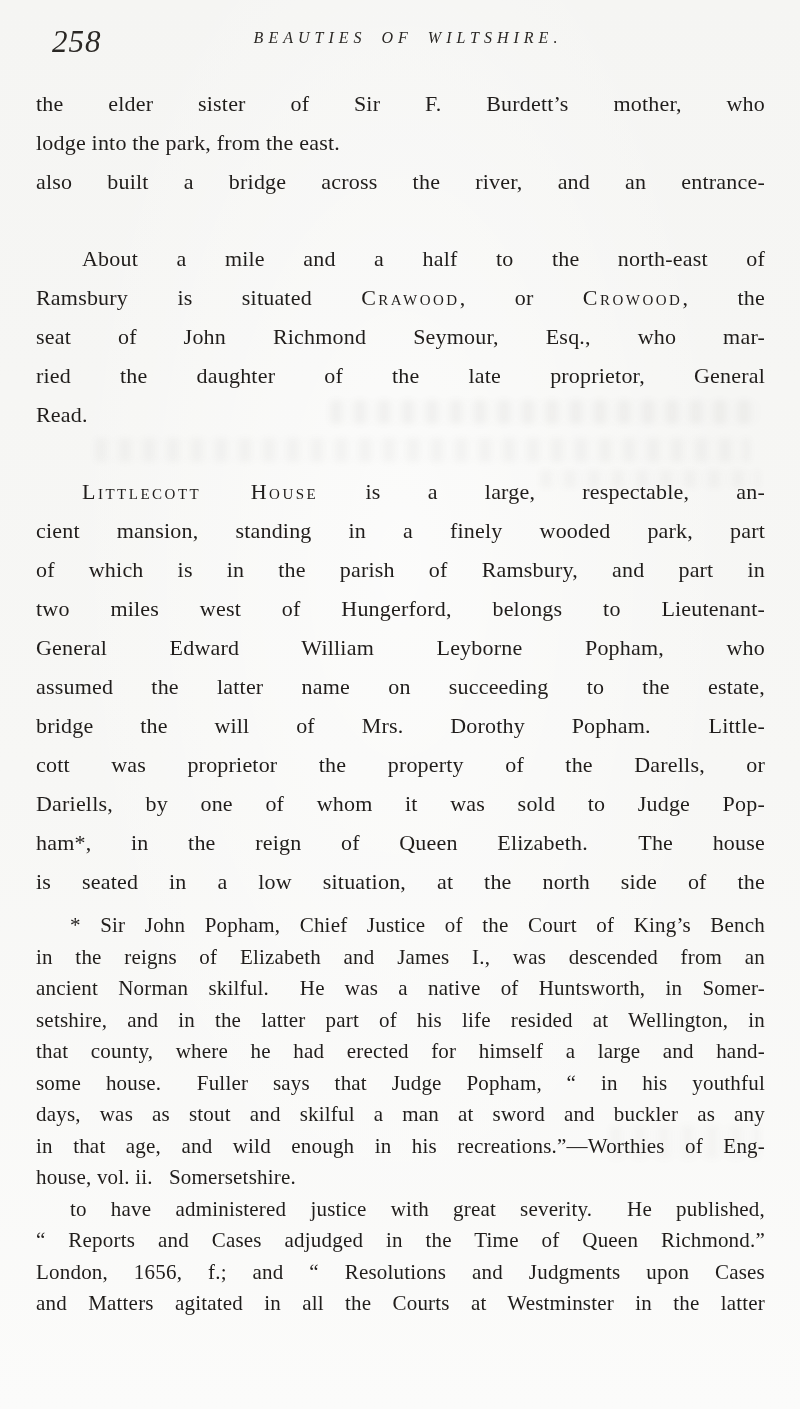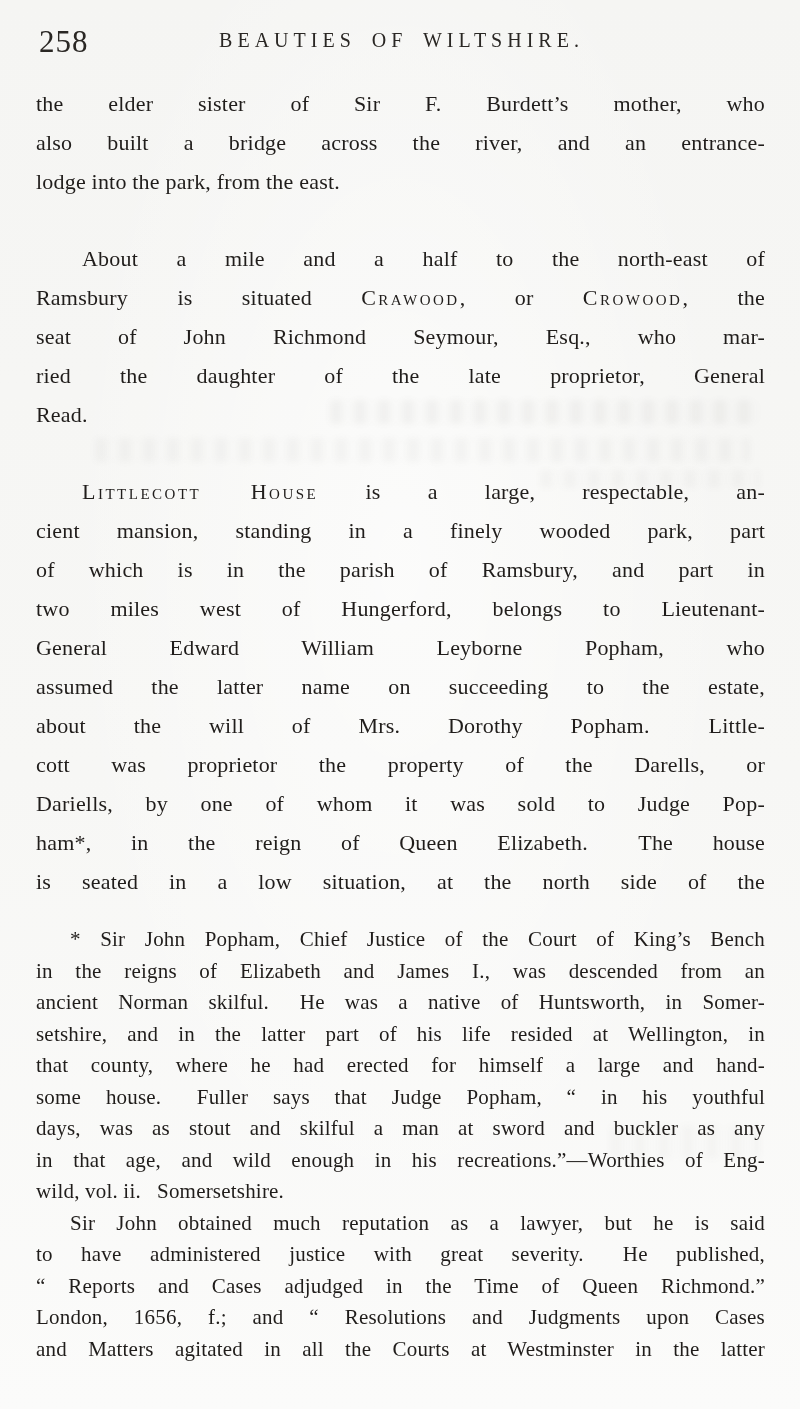--- a/index.html
+++ b/index.html
@@ -23,44 +23,45 @@
     background: repeating-linear-gradient(90deg,
       rgba(110,108,104,0.35) 0px, rgba(110,108,104,0.35) 12px,
       rgba(110,108,104,0.05) 12px, rgba(110,108,104,0.05) 24px);
     filter: blur(3px);
     opacity: 0.18;
     border-radius: 3px;
     pointer-events: none;
   }
   .header {
     position: absolute;
-    top: 24px; left: 39px; right: 36px;
+    top: 24px; left: 52px; right: 36px;
     height: 34px;
+    font-style: italic;
   }
   .pagenum {
     position: absolute; left: 0; top: 0;
     font-size: 31px; letter-spacing: 1px;
     color: #2a2724;
   }
   .running {
     position: absolute; left: 0; right: 0; top: 5px;
     text-align: center;
-    font-size: 20px;
+    font-size: 16px;
     letter-spacing: 5px;
     word-spacing: 6px;
     color: #2a2724;
   }
   .textcol {
     position: absolute;
     left: 36px; right: 35px;
     top: 84px;
   }
   .main { font-size: 22px; line-height: 39px; }
   .main .para + .para { margin-top: 38px; }
-  .footnote { font-size: 21px; line-height: 31.5px; margin-top: 23px; }
+  .footnote { font-size: 21px; line-height: 31.5px; margin-top: 9px; }
   .line {
     text-align: justify;
     text-align-last: justify;
     white-space: normal;
     letter-spacing: 0.2px;
   }
   .line.flush-left { text-align-last: left; }
   .main .para.indent .line:first-child { text-indent: 46px; }
   .footnote .para.indent .line:first-child { text-indent: 34px; }
   .sc { font-variant: small-caps; letter-spacing: 2.5px; }
@@ -77,58 +78,57 @@
 
   <div class="header">
     <span class="pagenum">258</span>
     <span class="running">BEAUTIES OF WILTSHIRE.</span>
   </div>
 
   <div class="textcol">
     <div class="main" id="main-paras">
         <div class="para">
           <div class="line">the elder sister of Sir F. Burdett’s mother, who</div>
+          <div class="line flush-left">lodge into the park, from the east.</div>
           <div class="line">also built a bridge across the river, and an entrance-</div>
-          <div class="line flush-left">lodge into the park, from the east.</div>
         </div>
         <div class="para indent">
           <div class="line">About a mile and a half to the north-east of</div>
           <div class="line">Ramsbury is situated <span class="sc">Crawood</span>, or <span class="sc">Crowood</span>, the</div>
           <div class="line">seat of John Richmond Seymour, Esq., who mar-</div>
           <div class="line">ried the daughter of the late proprietor, General</div>
           <div class="line flush-left">Read.</div>
         </div>
         <div class="para indent">
           <div class="line"><span class="sc">Littlecott House</span> is a large, respectable, an-</div>
           <div class="line">cient mansion, standing in a finely wooded park, part</div>
           <div class="line">of which is in the parish of Ramsbury, and part in</div>
           <div class="line">two miles west of Hungerford, belongs to Lieutenant-</div>
           <div class="line">General Edward William Leyborne Popham, who</div>
           <div class="line">assumed the latter name on succeeding to the estate,</div>
-          <div class="line">about the will of Mrs. Dorothy Popham.  Little-</div>
+          <div class="line">bridge the will of Mrs. Dorothy Popham.  Little-</div>
           <div class="line">cott was proprietor the property of the Darells, or</div>
           <div class="line">Dariells, by one of whom it was sold to Judge Pop-</div>
           <div class="line">ham*, in the reign of Queen Elizabeth.  The house</div>
           <div class="line">is seated in a low situation, at the north side of the</div>
         </div>
       </div>
     <div class="footnote" id="footnote-paras">
         <div class="para indent">
           <div class="line">* Sir John Popham, Chief Justice of the Court of King’s Bench</div>
           <div class="line">in the reigns of Elizabeth and James I., was descended from an</div>
           <div class="line">ancient Norman skilful.  He was a native of Huntsworth, in Somer-</div>
           <div class="line">setshire, and in the latter part of his life resided at Wellington, in</div>
           <div class="line">that county, where he had erected for himself a large and hand-</div>
           <div class="line">some house.  Fuller says that Judge Popham, “ in his youthful</div>
           <div class="line">days, was as stout and skilful a man at sword and buckler as any</div>
           <div class="line">in that age, and wild enough in his recreations.”—Worthies of Eng-</div>
-          <div class="line flush-left">wild, vol. ii.  Somersetshire.</div>
+          <div class="line flush-left">house, vol. ii.  Somersetshire.</div>
         </div>
         <div class="para indent">
-          <div class="line">Sir John obtained much reputation as a lawyer, but he is said</div>
           <div class="line">to have administered justice with great severity.  He published,</div>
           <div class="line">“ Reports and Cases adjudged in the Time of Queen Richmond.”</div>
           <div class="line">London, 1656, f.; and “ Resolutions and Judgments upon Cases</div>
           <div class="line">and Matters agitated in all the Courts at Westminster in the latter</div>
         </div>
       </div>
   </div>
 
 </div>
 

